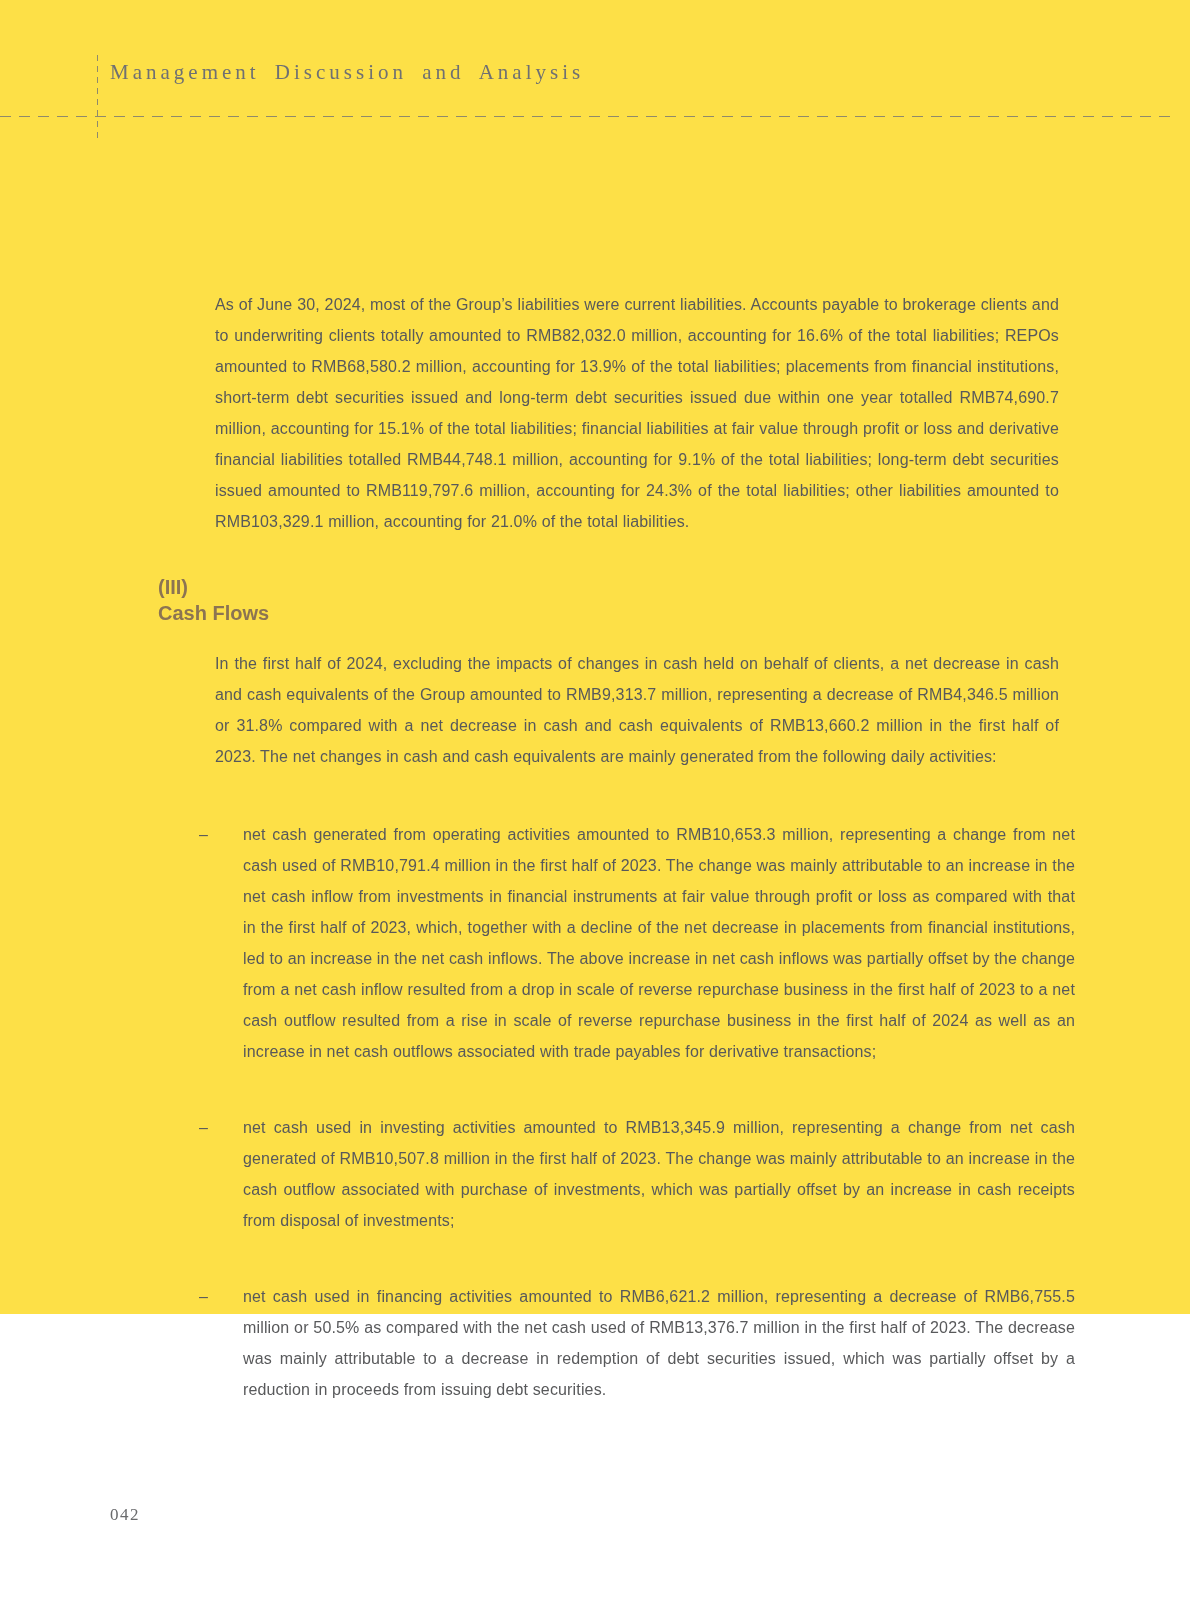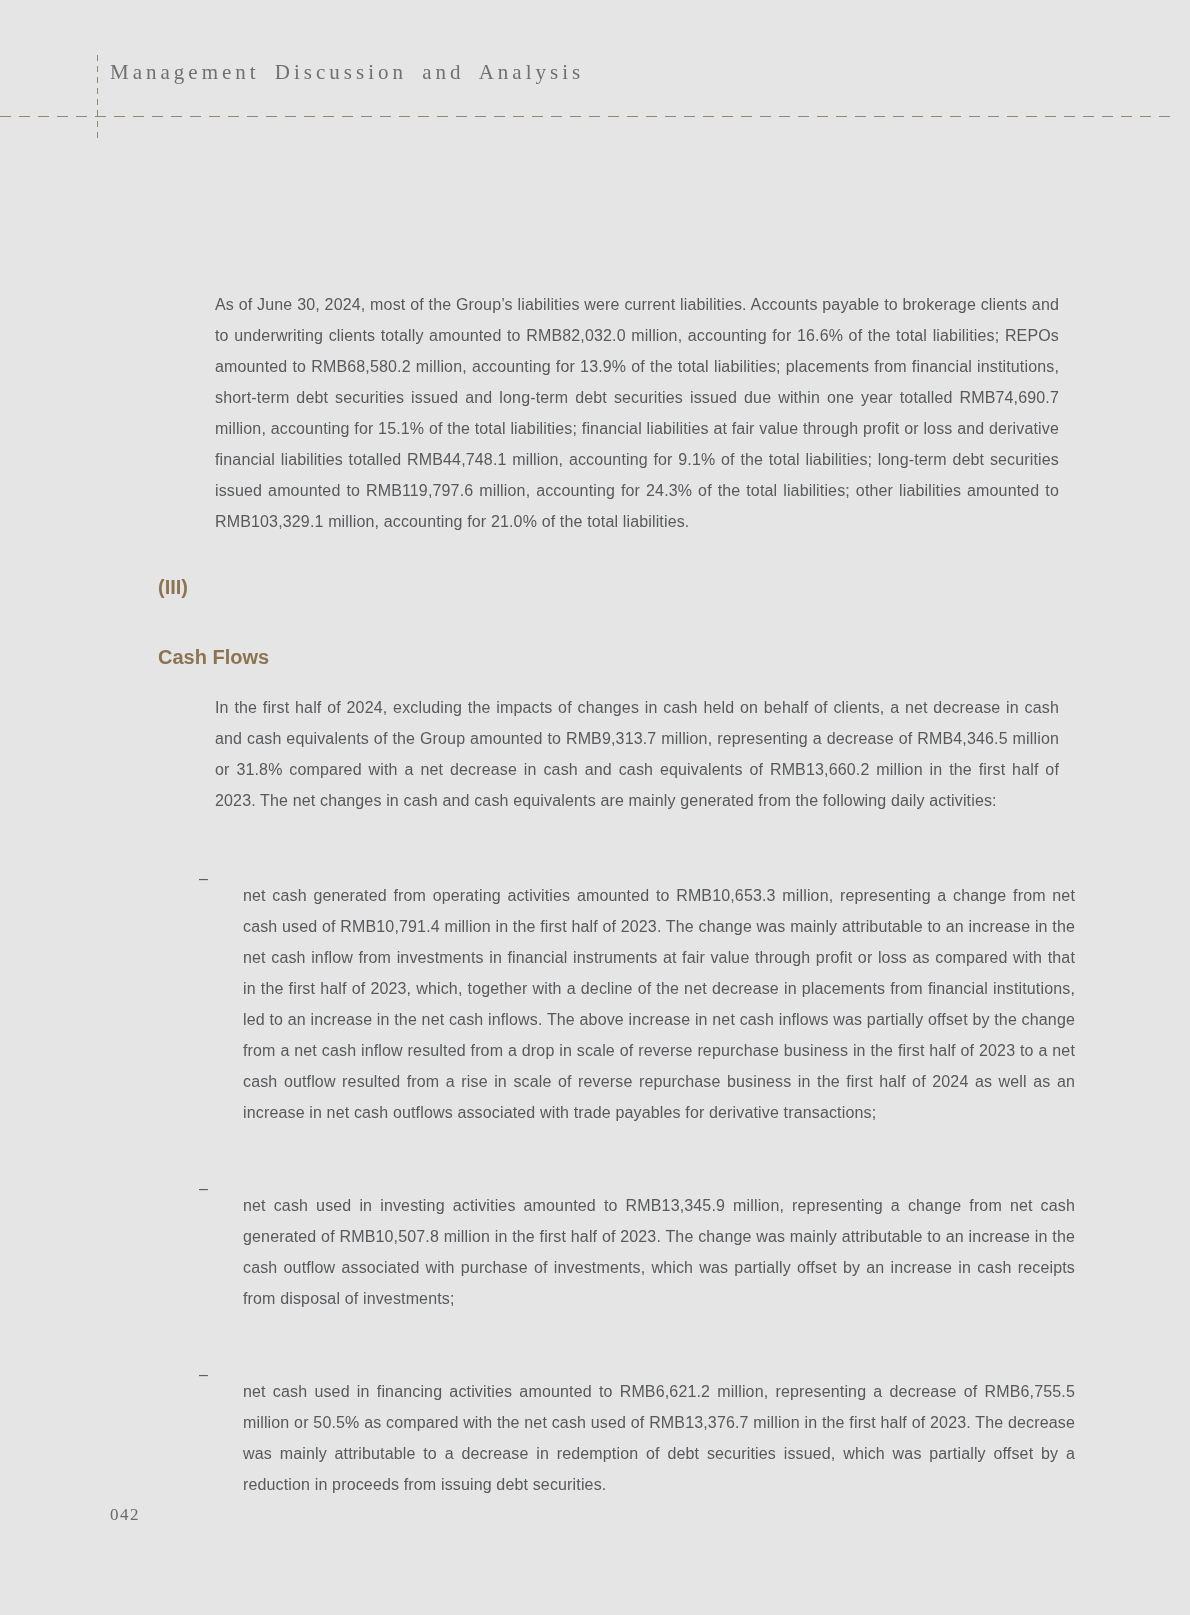--- a/index.html
+++ b/index.html
@@ -8,21 +8,21 @@
     --title-gray:#6F7072;
     --dash:#908A6A;
     --page-num:#696A6C;
   }
   *{box-sizing:border-box;}
   html,body{margin:0;padding:0;}
   body{
     width:1190px;height:1615px;position:relative;background:#ffffff;
     font-family:"Liberation Sans",sans-serif;overflow:hidden;
   }
-  .page{position:absolute;inset:0;width:1190px;height:1615px;background:#e5e5e5;}
+  .page{position:absolute;inset:0;width:1190px;height:1314px;background:#fde047;}
 
   
   .doc-title{
     position:absolute;left:110px;top:60px;
     font-family:"Liberation Serif","DejaVu Serif",serif;
     font-size:21px;font-weight:400;color:var(--title-gray);
     letter-spacing:4px;word-spacing:6px;white-space:nowrap;
   }
   .rule-h{
     position:absolute;top:116px;left:0;width:1172px;height:1px;
@@ -40,29 +40,29 @@
   }
   .body-para{
     margin:16px;text-align:justify;letter-spacing:0.15px;
   }
   .section-heading{
     display:flex;align-items:baseline;
     margin:37px 0 22px -41px;
     color:var(--accent);font-weight:700;font-size:20px;line-height:26px;flex-direction:column;
   }
   .section-number{flex:none;width:41px;}
-  .section-title{flex:1;margin-top:44px;}
+  .section-title{flex:1;}
   .para-gap{margin-top:0;}
   .bullet-list{margin-top:47px;}
   .bullet{
     display:flex;margin:0 0 45px 0;
   }
   .bullet:last-child{margin-bottom:0;}
   .bullet-marker{flex:none;width:44px;}
-  .bullet-text{flex:1;text-align:justify;letter-spacing:0.15px;margin-top:17px;}
+  .bullet-text{flex:1;text-align:justify;letter-spacing:0.15px;}
 
   
   .page-number{
     position:absolute;left:110px;top:1505px;
     font-family:"Liberation Serif","DejaVu Serif",serif;
     font-size:17px;color:var(--page-num);letter-spacing:1.5px;
   }
 </style>
 </head>
 <body>

